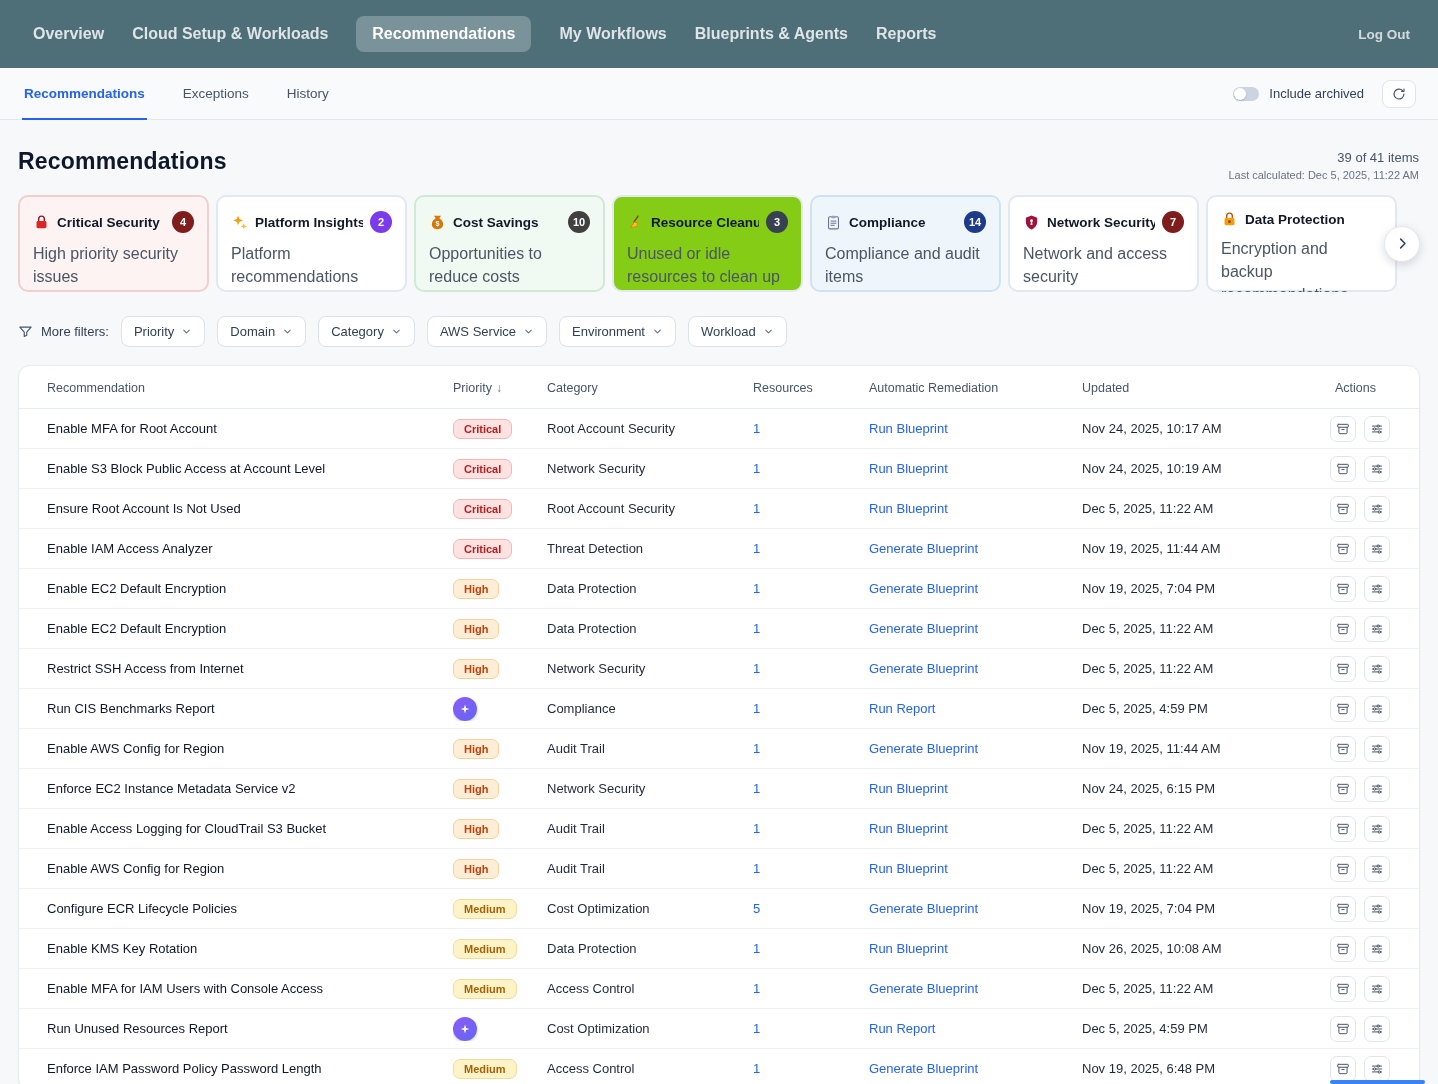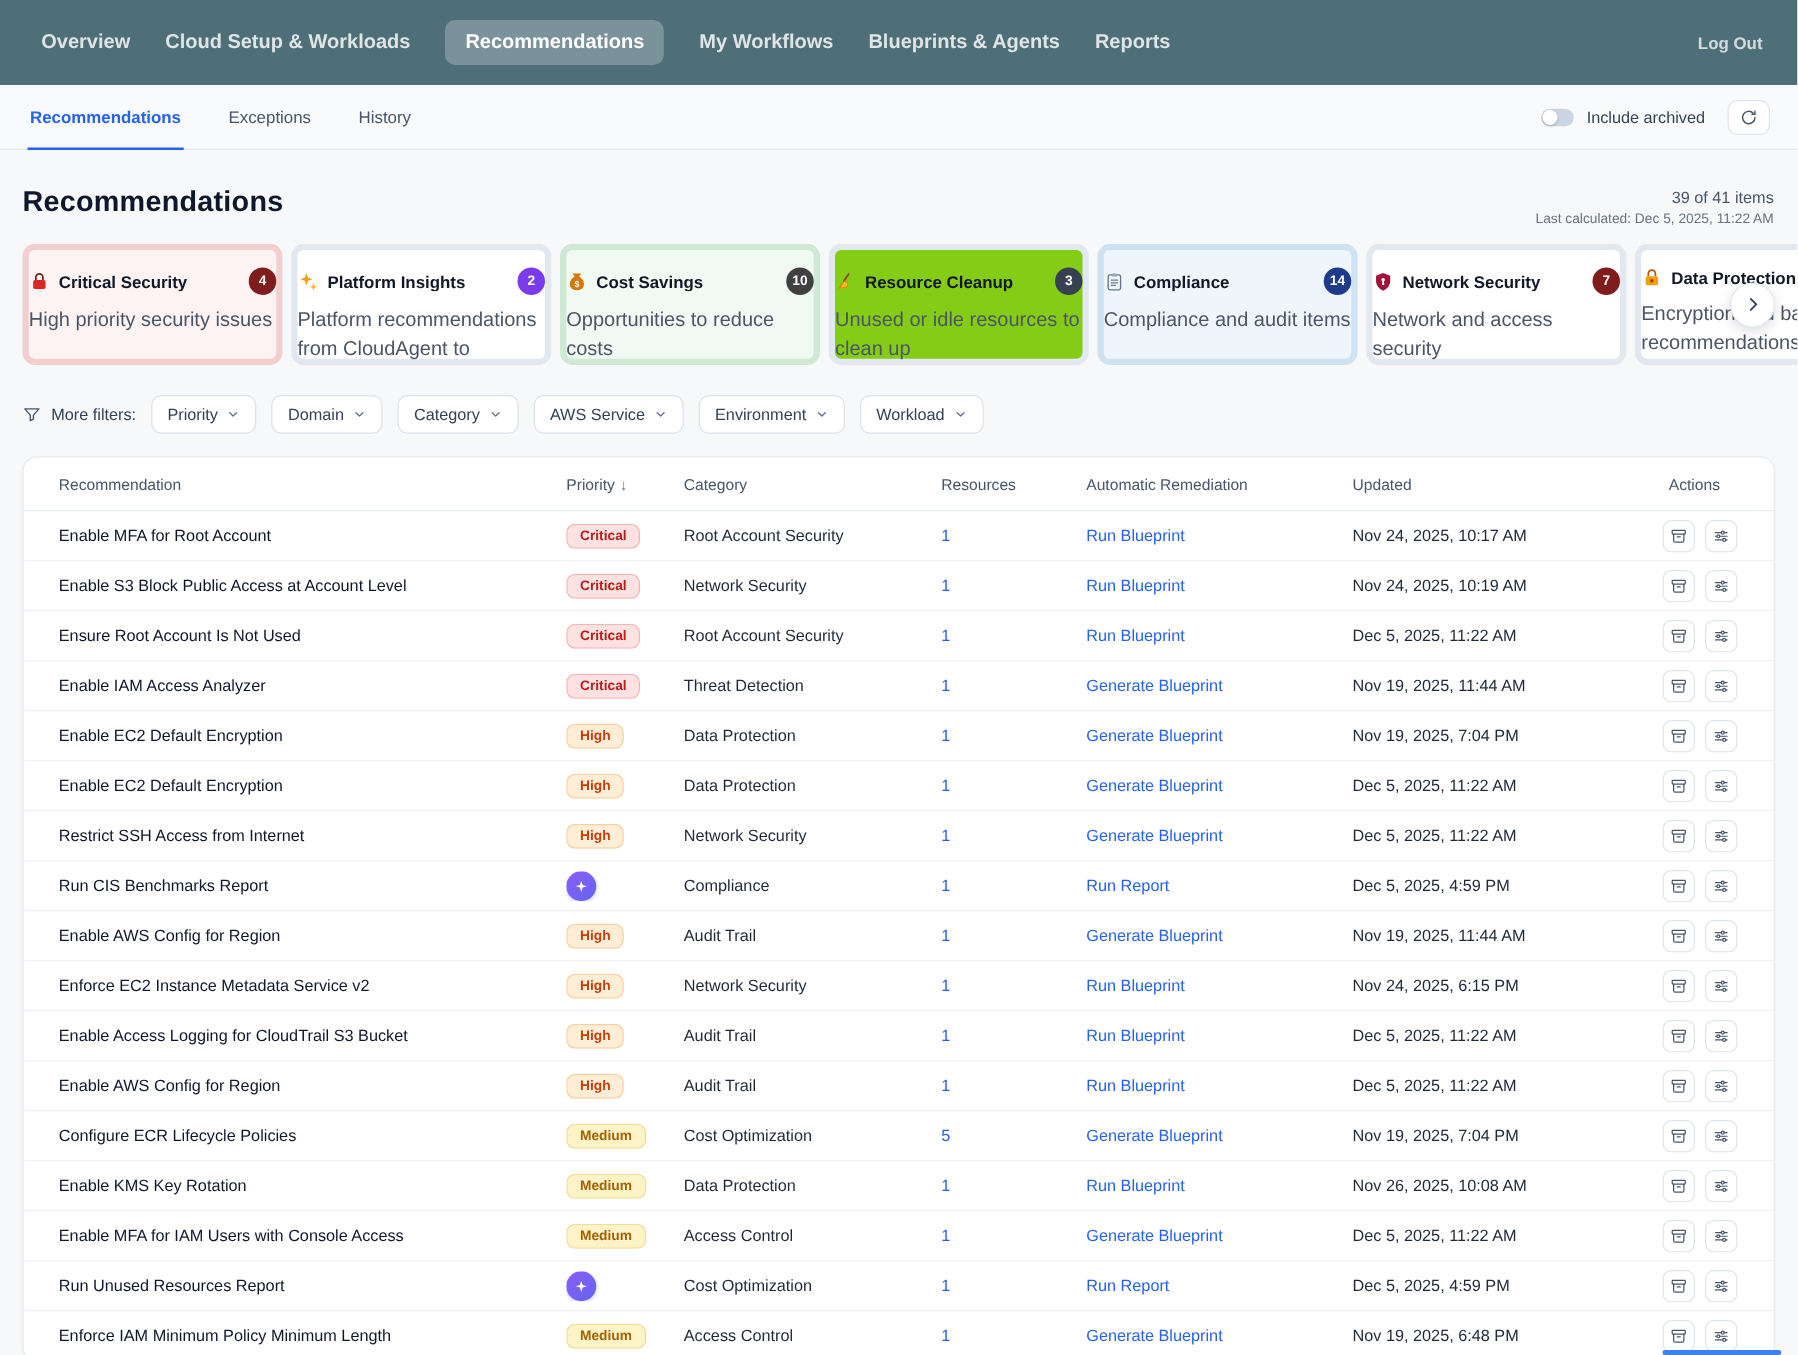--- a/index.html
+++ b/index.html
@@ -41,22 +41,22 @@
   .page-head { display:flex; align-items:flex-start; padding:28px 19px 14px 18px; }
   .page-title { font-size:23px; font-weight:700; color:#0f172a; letter-spacing:.2px; }
   .head-right { margin-left:auto; text-align:right; padding-top:2px; }
   .items-count { font-size:13px; color:#475569; }
   .last-calc { font-size:11px; color:#6b7280; margin-top:4px; }
 
   
   .cards-wrap { position:relative; padding-left:18px; overflow:hidden; }
   .cards { display:flex; gap:7px; width:max-content; }
   .card {
-    width:208px; height:97px; flex-shrink:0; border:5px solid #3b82f6; border-radius:10px;
-    background:#fff; padding:14px 0;
+    width:191px; height:97px; flex-shrink:0; border:2px solid #3b82f6; border-radius:10px;
+    background:#fff; padding:14px 13px;
   }
   .card-head { display:flex; align-items:center; gap:7px; }
   .card-head .icn { width:17px; height:17px; flex-shrink:0; }
   .card-title { font-size:13.5px; font-weight:700; color:#111827; white-space:nowrap; overflow:hidden; }
   .card-badge {
     margin-left:auto; min-width:22px; height:22px; padding:0 4px; border-radius:11px;
     background:#334155; color:#fff; font-size:11px; font-weight:700;
     display:flex; align-items:center; justify-content:center; flex-shrink:0;
   }
   .card-desc { margin-top:9px; font-size:16px; line-height:1.45; color:#4b5563; }
@@ -753,21 +753,21 @@
             <svg viewBox="0 0 24 24" fill="none" stroke="currentColor" stroke-width="1.7" stroke-linecap="round">
               <path d="M4 7h8M16 7h4M4 12h2M10 12h10M4 17h10M18 17h2"></path>
               <circle cx="14" cy="7" r="2"></circle>
               <circle cx="8" cy="12" r="2"></circle>
               <circle cx="16" cy="17" r="2"></circle>
             </svg>
           </button>
         </div>
       </div>
       <div class="trow grid-row" data-interactable="false">
-        <div class="td col0" data-interactable="false">Enforce IAM Minimum Policy Minimum Length</div>
+        <div class="td col0" data-interactable="false">Enforce IAM Password Policy Password Length</div>
         <div class="td col1" data-interactable="false"><span class="pill" data-interactable="false" style="background: rgb(254, 243, 199); border-color: rgb(241, 221, 155); color: rgb(161, 98, 7);">Medium</span></div>
         <div class="td col2" data-interactable="false">Access Control</div>
         <div class="td col3 link" data-interactable="true">1</div>
         <div class="td col4 link" data-interactable="true">Generate Blueprint</div>
         <div class="td col5" data-interactable="false">Nov 19, 2025, 6:48 PM</div>
         <div class="td col6 actions" data-interactable="false">
           <button class="act-btn" data-interactable="true">
             <svg viewBox="0 0 24 24" fill="none" stroke="currentColor" stroke-width="1.7" stroke-linecap="round" stroke-linejoin="round">
               <rect x="3" y="4" width="18" height="5" rx="1"></rect>
               <path d="M5 9v9a2 2 0 0 0 2 2h10a2 2 0 0 0 2-2V9"></path>

